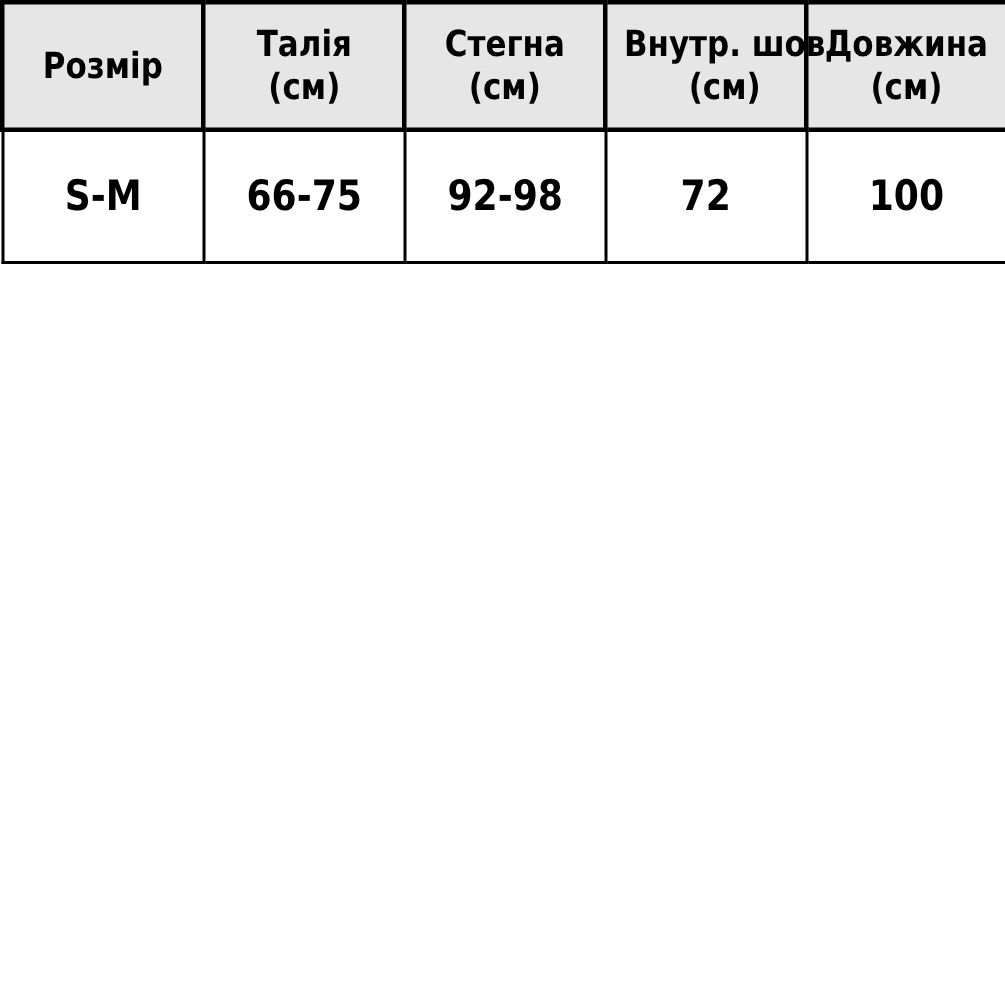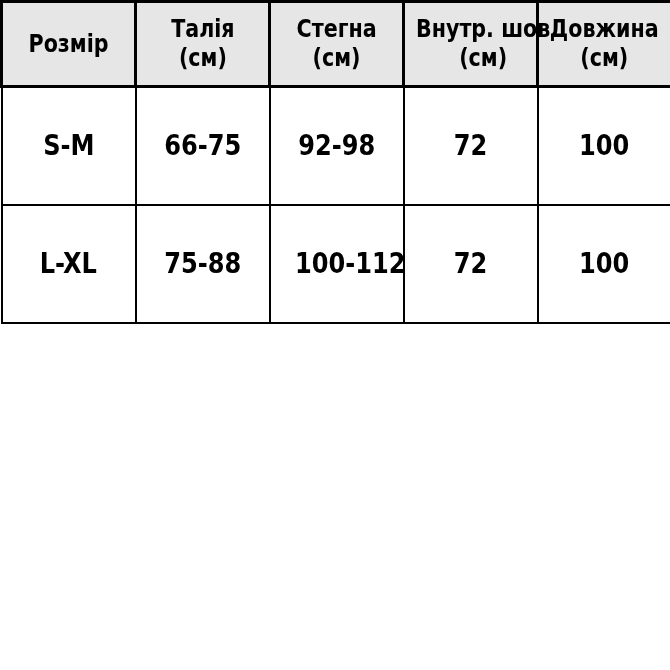--- a/index.html
+++ b/index.html
@@ -28,21 +28,21 @@
     padding: 0;
     font-size: 24px;
     font-weight: bold;
     text-align: center;
     vertical-align: middle;
   }
   table.size-table td {
     background: var(--row-bg, #ffffff);
     border: 2px solid var(--border-color, #000000);
     height: 86px;
-    padding: 15px;
+    padding: 0;
     font-size: 28px;
     font-weight: bold;
     text-align: center;
     vertical-align: middle;
   }
   
   .txt {
     display: inline-block;
     transform: scaleX(0.86);
     transform-origin: center;
@@ -75,21 +75,14 @@
     </tr>
   </thead>
   <tbody>
     <tr>
       <td><span class="txt">S-M</span></td>
       <td><span class="txt">66-75</span></td>
       <td><span class="txt">92-98</span></td>
       <td><span class="txt">72</span></td>
       <td><span class="txt">100</span></td>
     </tr>
-    <tr>
-      <td><span class="txt">L-XL</span></td>
-      <td><span class="txt">75-88</span></td>
-      <td><span class="txt">100-112</span></td>
-      <td><span class="txt">72</span></td>
-      <td><span class="txt">100</span></td>
-    </tr>
   </tbody>
 </table>
 
 </body></html>

